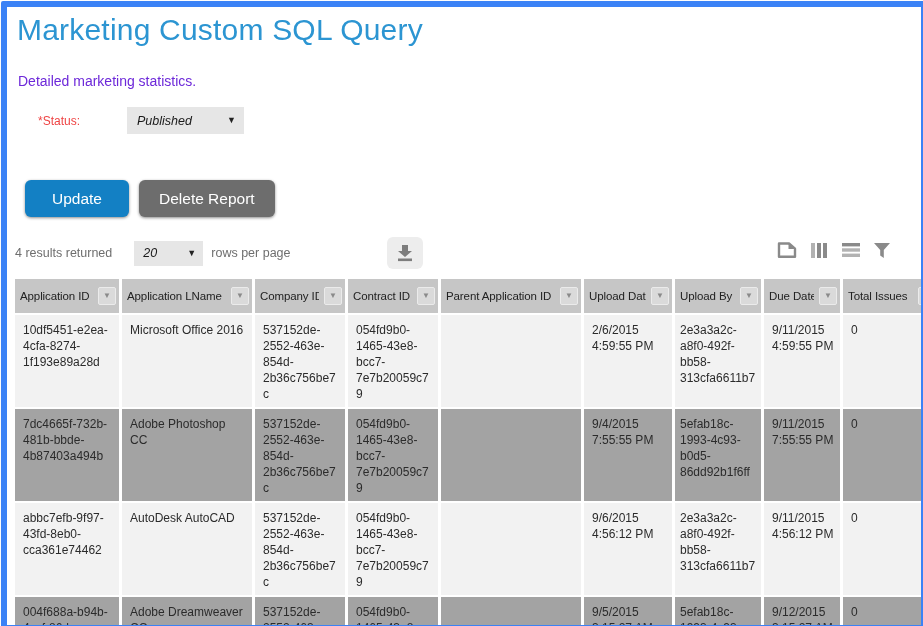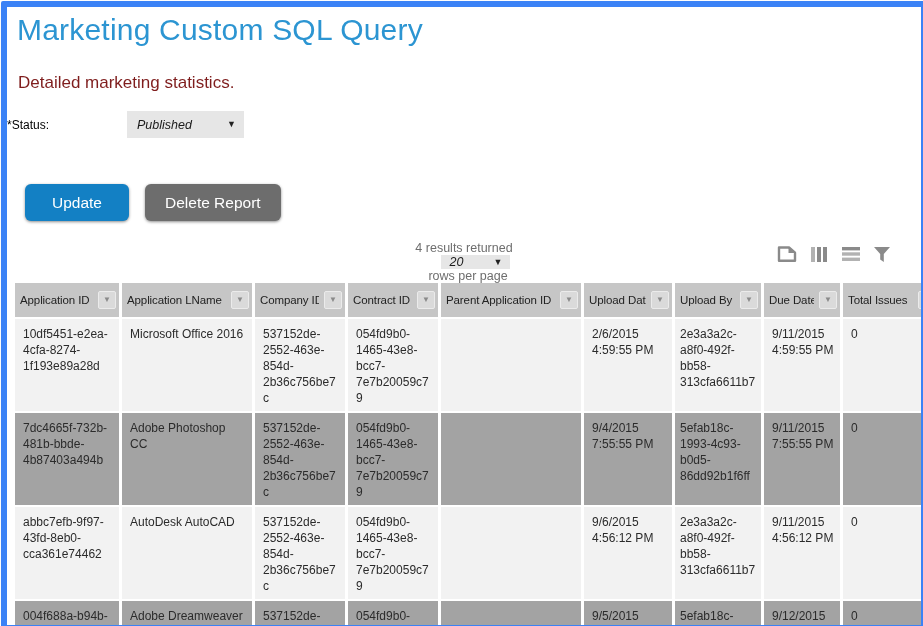--- a/index.html
+++ b/index.html
@@ -7,39 +7,39 @@
   .window{
     position:relative;width:914px;height:618px;margin:1px 0 0 1px;
     border:6px solid #3b82f6;border-radius:2px;background:#fff;overflow:hidden;
     box-shadow:4px 4px 4px rgba(40,40,40,0.55);
   }
   
   .page-title{
     margin:6px 0 0 10px;font-size:30px;font-weight:300;letter-spacing:.2px;
     color:var(--accent,#2c95d2);
   }
-  .subtitle{margin:26px 0 0 11px;font-size:17px;color:#7f1d1d;}
+  .subtitle{margin:26px 0 0 11px;font-size:14px;color:#6d28d9;}
   .status-row{display:flex;align-items:center;margin:18px 0 0 0;}
-  .status-label{width:104px;text-align:left;font-size:12px;color:#000000;}
+  .status-label{width:104px;text-align:center;font-size:12px;color:#ef4444;}
   .dropdown{
     position:relative;display:inline-flex;align-items:center;justify-content:space-between;
     background:#e6e6e6;color:#1a1a1a;font-size:12.5px;cursor:default;font-style:italic;
   }
   .status-dropdown{margin-left:16px;width:99px;height:27px;padding:0 8px 0 10px;}
   .dd-caret{font-size:9px;color:#222;line-height:1;}
   
-  .button-row{margin:46px 0 0 18px;display:flex;gap:16px;}
+  .button-row{margin:46px 0 0 18px;display:flex;gap:10px;}
   .btn{
     border:none;border-radius:6px;color:#fff;font-size:15.5px;font-family:inherit;
     padding:8px 20px;height:37px;cursor:pointer;box-shadow:0 1px 3px rgba(0,0,0,.45);
   }
   .btn-update{background:var(--update-button,#1380c4);width:104px;}
   .btn-delete{background:var(--delete-button,#6d6d6d);}
   
-  .toolbar{margin:20px 8px 0 8px;display:flex;align-items:center;position:relative;height:32px;flex-direction:column;}
+  .toolbar{margin:20px 8px 0 8px;display:flex;align-items:center;position:relative;height:32px;}
   .toolbar-text{font-size:12.5px;color:#6e6e6e;}
   .rpp-dropdown{margin-left:22px;width:53px;height:25px;padding:0 7px 0 9px;gap:8px;}
   .rpp-label{margin-left:8px;}
   .download-btn{
     margin-left:96px;width:36px;height:32px;border-radius:6px;background:#ededed;
     display:flex;align-items:center;justify-content:center;cursor:pointer;border:none;
   }
   .right-icons{position:absolute;right:22px;top:4px;display:flex;gap:12px;align-items:center;}
   .icon-btn{background:none;border:none;padding:0;cursor:pointer;display:flex;align-items:center;}
   

